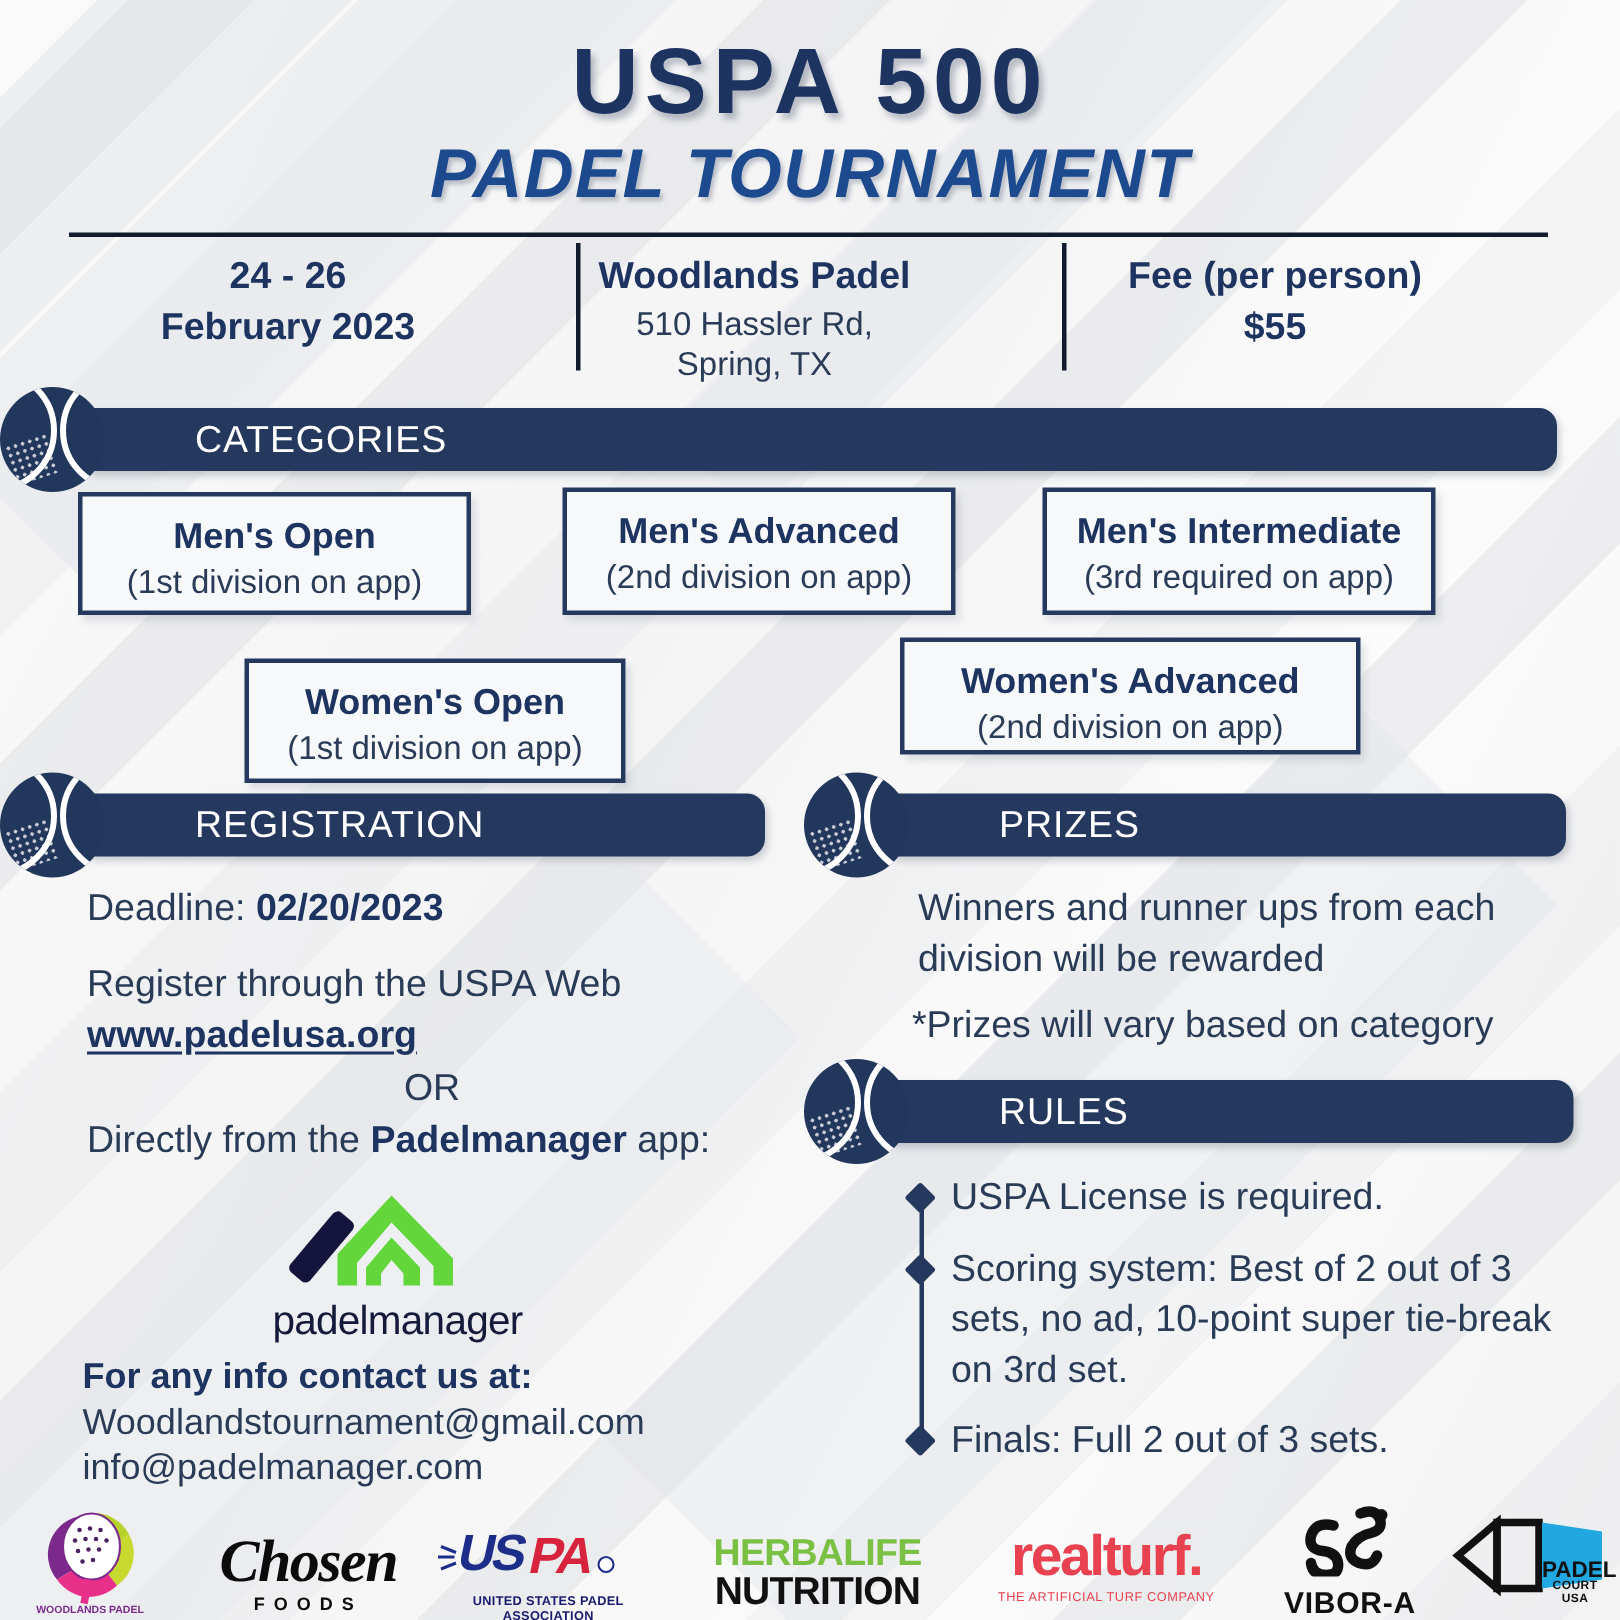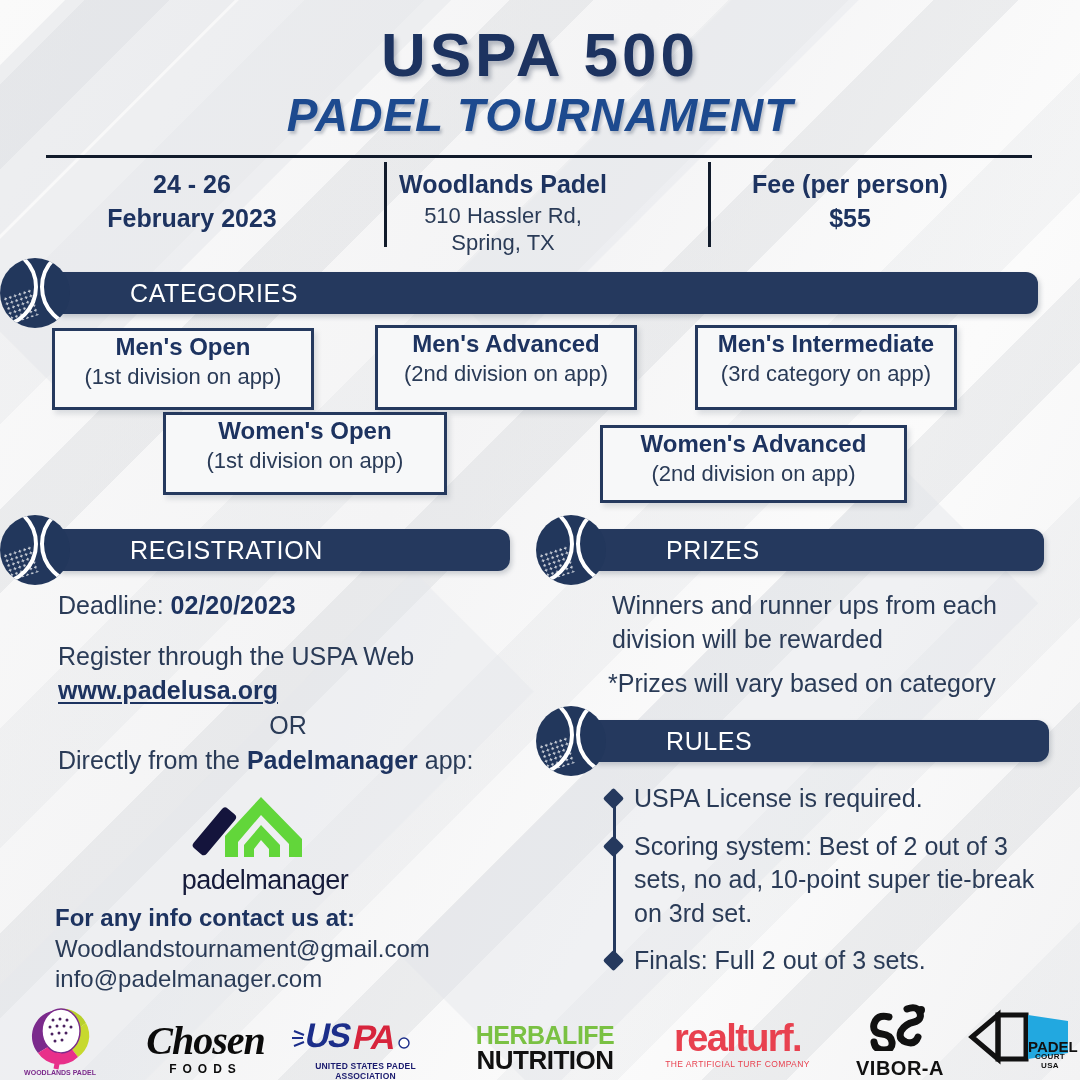--- a/index.html
+++ b/index.html
@@ -82,21 +82,21 @@
   .ball .dots {
     position:absolute; left:6px; top:34px; width:30px; height:28px;
     background-image: radial-gradient(#ffffff 1px, transparent 1.2px);
     background-size: 5px 5px; opacity:.75;
     transform: rotate(-18deg);
   }
 
   
   .catbox {
     position:absolute; border:3px solid #25395e; background:#f7f8f9;
-    text-align:center; 
+    text-align:center; padding-top:11px;
     box-shadow: 3px 4px 5px rgba(120,128,140,0.22);
   }
   .catbox .t { font-size:24px; font-weight:700; color:#1d3360; line-height:1.3; }
   .catbox .s { font-size:22px; font-weight:400; color:#2a3b57; line-height:1.35; }
 
   
   .btext { position:absolute; font-size:25px; color:#2a3b57; line-height:1.34; }
   .btext b { color:#1d3360; }
   .linkline {
     font-weight:700; color:#1d3360; text-decoration:underline;
@@ -180,23 +180,23 @@
   <div class="catbox" style="left:52px; top:328px; width:262px; height:82px;">
     <div class="t">Men's Open</div>
     <div class="s">(1st division on app)</div>
   </div>
   <div class="catbox" style="left:375px; top:325px; width:262px; height:85px;">
     <div class="t">Men's Advanced</div>
     <div class="s">(2nd division on app)</div>
   </div>
   <div class="catbox" style="left:695px; top:325px; width:262px; height:85px;">
     <div class="t">Men's Intermediate</div>
-    <div class="s">(3rd category on app)</div>
-  </div>
-  <div class="catbox" style="left:163px; top:412px; width:284px; height:83px;">
+    <div class="s">(3rd required on app)</div>
+  </div>
+  <div class="catbox" style="left:163px; top:439px; width:254px; height:83px;">
     <div class="t">Women's Open</div>
     <div class="s">(1st division on app)</div>
   </div>
   <div class="catbox" style="left:600px; top:425px; width:307px; height:78px;">
     <div class="t">Women's Advanced</div>
     <div class="s">(2nd division on app)</div>
   </div>
 
   <div class="secbar" style="left:58px; top:529px; width:452px;">
     <span class="ball">

